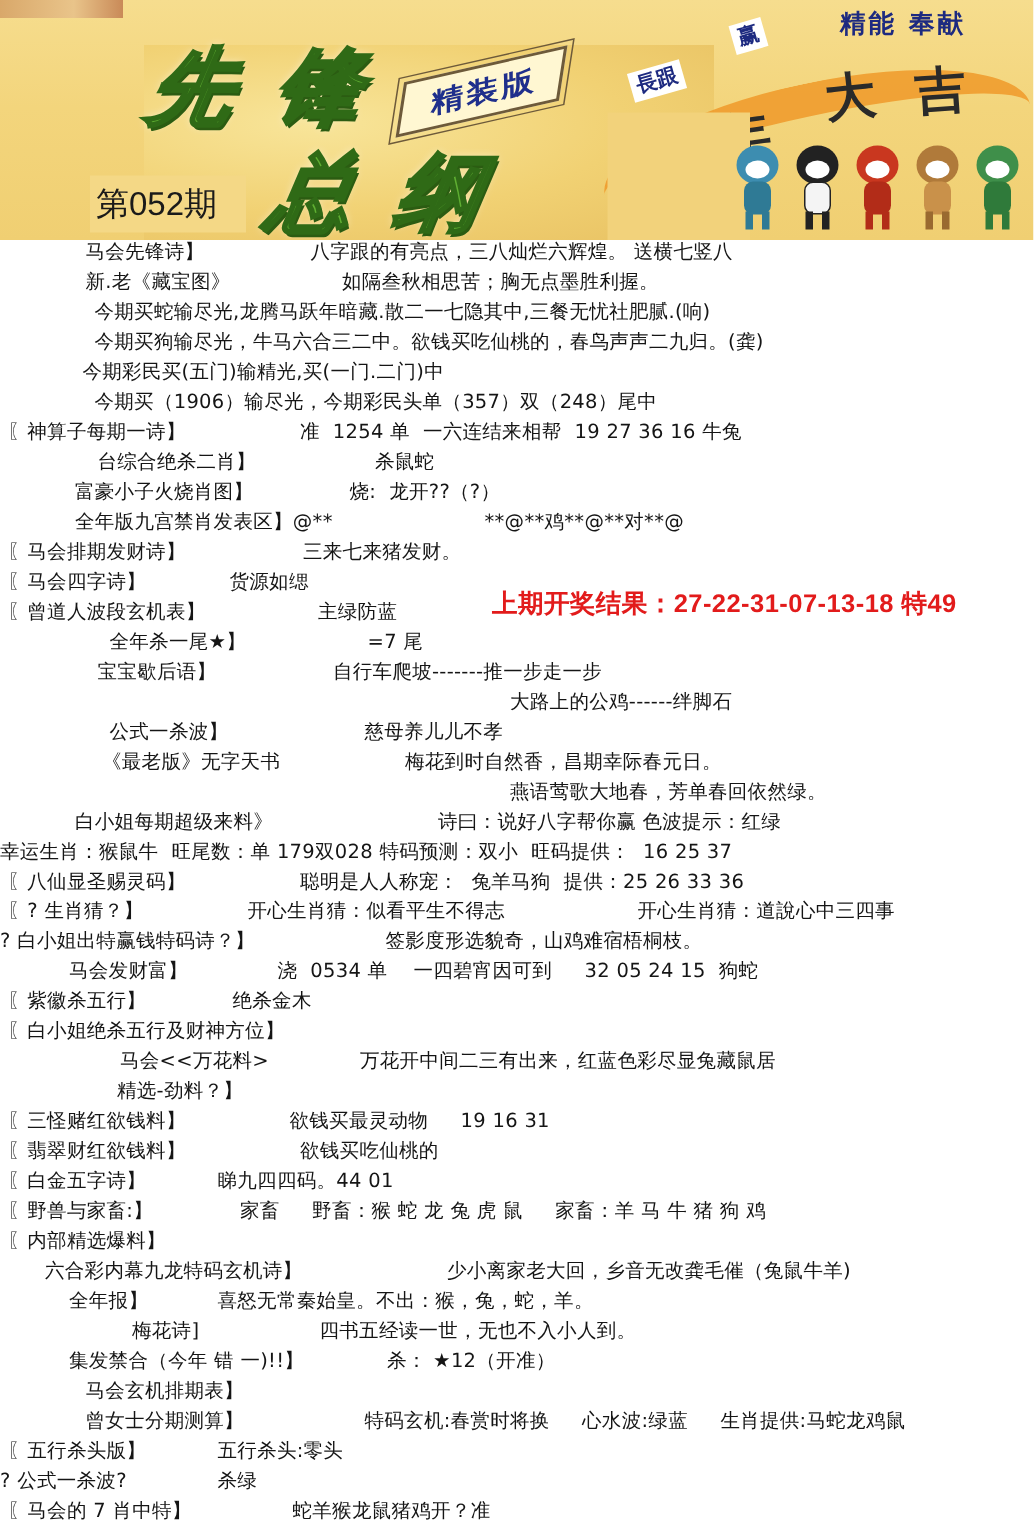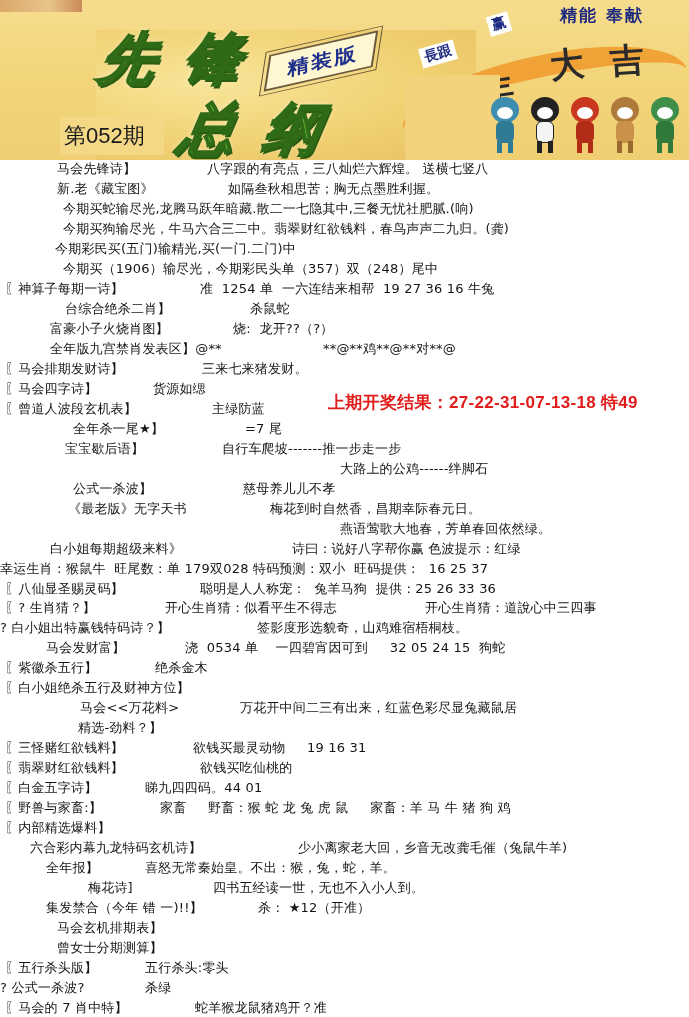--- a/index.html
+++ b/index.html
@@ -215,21 +215,21 @@
     </div>
   </div>
 </div>
 
 <div class="result-banner">上期开奖结果：27-22-31-07-13-18 特49</div>
 
 <div id="lines">
     <div class="line" style="top: 161px; left: 0px; width: 689px; height: 18px;"><span class="seg" style="left: 57px;">马会先锋诗】</span><span class="seg" style="left: 207px;">八字跟的有亮点，三八灿烂六辉煌。 送横七竖八</span></div>
     <div class="line" style="top: 181px; left: 0px; width: 689px; height: 18px; text-decoration: underline;"><span class="seg" style="left: 57px;">新.老《藏宝图》</span><span class="seg" style="left: 228px;">如隔叁秋相思苦；胸无点墨胜利握。</span></div>
     <div class="line" style="top: 201px; left: 0px; width: 689px; height: 18px;"><span class="seg" style="left: 63px;">今期买蛇输尽光,龙腾马跃年暗藏.散二一七隐其中,三餐无忧社肥腻.(响)</span></div>
-    <div class="line" style="top: 221px; left: 0px; width: 689px; height: 18px;"><span class="seg" style="left: 63px;">今期买狗输尽光，牛马六合三二中。翡翠财红欲钱料，春鸟声声二九归。(龚)</span></div>
+    <div class="line" style="top: 221px; left: 0px; width: 689px; height: 18px;"><span class="seg" style="left: 63px;">今期买狗输尽光，牛马六合三二中。欲钱买吃仙桃的，春鸟声声二九归。(龚)</span></div>
     <div class="line" style="top: 241px; left: 0px; width: 689px; height: 18px;"><span class="seg" style="left: 55px;">今期彩民买(五门)输精光,买(一门.二门)中</span></div>
     <div class="line" style="top: 261px; left: 0px; width: 689px; height: 18px;"><span class="seg" style="left: 63px;">今期买（1906）输尽光，今期彩民头单（357）双（248）尾中</span></div>
     <div class="line" style="top: 281px; left: 0px; width: 689px; height: 18px;"><span class="seg" style="left: 5px;">〖神算子每期一诗】</span><span class="seg" style="left: 200px;">准  1254 单  一六连结来相帮  19 27 36 16 牛兔</span></div>
     <div class="line" style="top: 301px; left: 0px; width: 689px; height: 18px;"><span class="seg" style="left: 65px;">台综合绝杀二肖】</span><span class="seg" style="left: 250px;">杀鼠蛇</span></div>
     <div class="line" style="top: 321px; left: 0px; width: 689px; height: 18px;"><span class="seg" style="left: 50px;">富豪小子火烧肖图】</span><span class="seg" style="left: 233px;">烧:  龙开??（?）</span></div>
     <div class="line" style="top: 341px; left: 0px; width: 689px; height: 18px;"><span class="seg" style="left: 50px;">全年版九宫禁肖发表区】@**</span><span class="seg" style="left: 323px;">**@**鸡**@**对**@</span></div>
     <div class="line" style="top: 361px; left: 0px; width: 689px; height: 18px;"><span class="seg" style="left: 5px;">〖马会排期发财诗】</span><span class="seg" style="left: 202px;">三来七来猪发财。</span></div>
     <div class="line" style="top: 381px; left: 0px; width: 689px; height: 18px;"><span class="seg" style="left: 5px;">〖马会四字诗】</span><span class="seg" style="left: 153px;">货源如缌</span></div>
     <div class="line" style="top: 401px; left: 0px; width: 689px; height: 18px;"><span class="seg" style="left: 5px;">〖曾道人波段玄机表】</span><span class="seg" style="left: 212px;">主绿防蓝</span></div>
     <div class="line" style="top: 421px; left: 0px; width: 689px; height: 18px;"><span class="seg" style="left: 73px;">全年杀一尾★】</span><span class="seg" style="left: 245px;">=7 尾</span></div>
@@ -251,17 +251,17 @@
     <div class="line" style="top: 740px; left: 0px; width: 689px; height: 18px;"><span class="seg" style="left: 5px;">〖三怪赌红欲钱料】</span><span class="seg" style="left: 193px;">欲钱买最灵动物     19 16 31</span></div>
     <div class="line" style="top: 760px; left: 0px; width: 689px; height: 18px;"><span class="seg" style="left: 5px;">〖翡翠财红欲钱料】</span><span class="seg" style="left: 200px;">欲钱买吃仙桃的</span></div>
     <div class="line" style="top: 780px; left: 0px; width: 689px; height: 18px;"><span class="seg" style="left: 5px;">〖白金五字诗】</span><span class="seg" style="left: 145px;">睇九四四码。44 01</span></div>
     <div class="line" style="top: 800px; left: 0px; width: 689px; height: 18px;"><span class="seg" style="left: 5px;">〖野兽与家畜:】</span><span class="seg" style="left: 160px;">家畜     野畜：猴 蛇 龙 兔 虎 鼠     家畜：羊 马 牛 猪 狗 鸡</span></div>
     <div class="line" style="top: 820px; left: 0px; width: 689px; height: 18px;"><span class="seg" style="left: 5px;">〖内部精选爆料】</span></div>
     <div class="line" style="top: 840px; left: 0px; width: 689px; height: 18px;"><span class="seg" style="left: 30px;">六合彩内幕九龙特码玄机诗】</span><span class="seg" style="left: 298px;">少小离家老大回，乡音无改龚毛催（兔鼠牛羊)</span></div>
     <div class="line" style="top: 860px; left: 0px; width: 689px; height: 18px;"><span class="seg" style="left: 46px;">全年报】</span><span class="seg" style="left: 145px;">喜怒无常秦始皇。不出：猴，兔，蛇，羊。</span></div>
     <div class="line" style="top: 880px; left: 0px; width: 689px; height: 18px;"><span class="seg" style="left: 88px;">梅花诗]</span><span class="seg" style="left: 213px;">四书五经读一世，无也不入小人到。</span></div>
     <div class="line" style="top: 900px; left: 0px; width: 689px; height: 18px;"><span class="seg" style="left: 46px;">集发禁合（今年 错 一)!!】</span><span class="seg" style="left: 258px;">杀： ★12（开准）</span></div>
     <div class="line" style="top: 920px; left: 0px; width: 689px; height: 18px; text-align: center;"><span class="seg" style="left: 57px;">马会玄机排期表】</span></div>
-    <div class="line" style="top: 940px; left: 0px; width: 689px; height: 18px;"><span class="seg" style="left: 57px;">曾女士分期测算】</span></div>
+    <div class="line" style="top: 940px; left: 0px; width: 689px; height: 18px;"><span class="seg" style="left: 57px;">曾女士分期测算】</span><span class="seg" style="left: 243px;">特码玄机:春赏时将换     心水波:绿蓝     生肖提供:马蛇龙鸡鼠</span></div>
     <div class="line" style="top: 960px; left: 0px; width: 689px; height: 18px;"><span class="seg" style="left: 5px;">〖五行杀头版】</span><span class="seg" style="left: 145px;">五行杀头:零头</span></div>
     <div class="line" style="top: 980px; left: 0px; width: 689px; height: 18px;"><span class="seg" style="left: 0px;">? 公式一杀波?</span><span class="seg" style="left: 145px;">杀绿</span></div>
     <div class="line" style="top: 1000px; left: 0px; width: 689px; height: 18px;"><span class="seg" style="left: 5px;">〖马会的 7 肖中特】</span><span class="seg" style="left: 195px;">蛇羊猴龙鼠猪鸡开？准</span></div>
   </div>
 
 </body></html>

